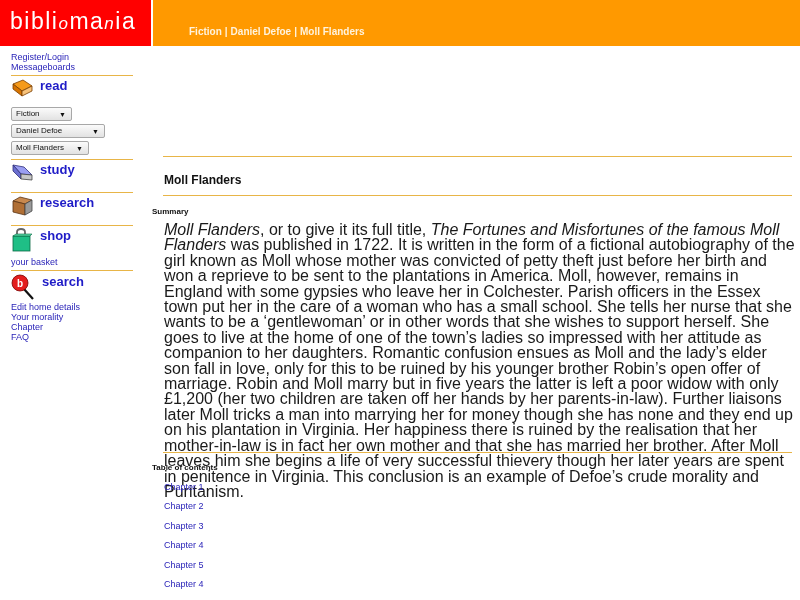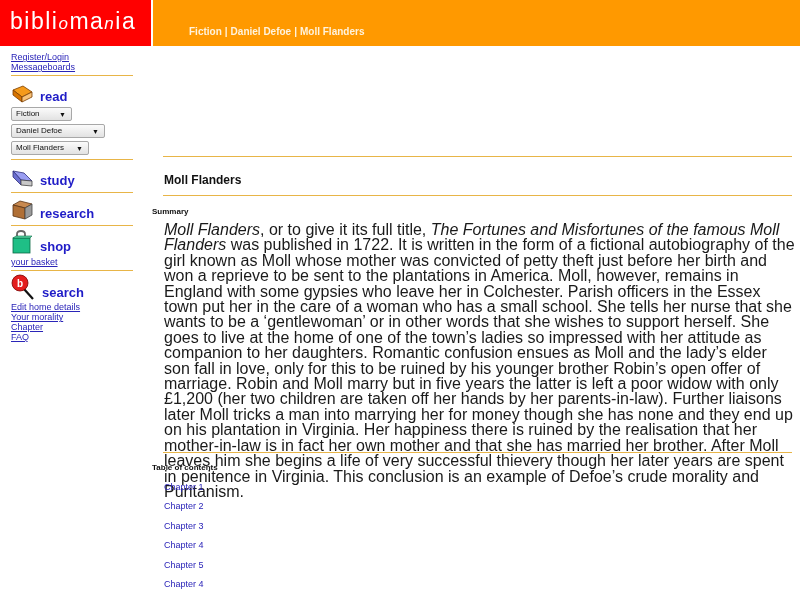--- a/index.html
+++ b/index.html
@@ -7,23 +7,23 @@
     a { color: #2a24b8; text-decoration: none; }
 
     
     .header { position: absolute; left: 0; top: 0; width: 800px; height: 46px; }
     .logo-box { position: absolute; left: 0; top: 0; width: 151px; height: 46px; background: #ff0000; }
     .logo { position: absolute; left: 10px; top: 8px; font-family: Liberation Sans, sans-serif; font-size: 23px; color: #ffffff; letter-spacing: 1.5px; white-space: nowrap; }
     .logo i { font-size: 17px; }
     .crumb-box { position: absolute; left: 153px; top: 0; width: 647px; height: 46px; background: #ff9900; }
     .crumbs { position: absolute; left: 7px; top: 26px; font-size: 10px; font-weight: bold; color: #fff3dd; white-space: nowrap; margin-left: 29px; }
     .crumbs span.sep { margin: 0 3px; }
-    .small-link { display: block; position: absolute; left: 11px; font-size: 9px; color: #2a24b8; line-height: 10px; white-space: nowrap; text-decoration: underline; }
+    .small-link { display: block; position: absolute; left: 11px; font-size: 9px; color: #2a24b8; line-height: 10px; white-space: nowrap; }
     .hr { position: absolute; height: 1px; background: #e8b548; }
-    .section { position: absolute; left: 11px; height: 26px; display: flex; align-items: flex-end; }
+    .section { position: absolute; left: 11px; height: 26px; display: flex; align-items: flex-start; }
     .section .label { margin-left: 7px; font-size: 13px; font-weight: bold; color: #1f1cc7; }
     .section svg { display: block; }
 
     .select { position: absolute; left: 11px; height: 14px; border: 1px solid #a8a8a8; border-radius: 2px; background: linear-gradient(#fbfbfb, #e2e2e2); font-size: 8px; color: #111; padding-left: 4px; line-height: 12px; white-space: nowrap; }
     .select .arrow { position: absolute; right: 5px; top: 1px; font-size: 7px; color: #111; }
 
     
     .ad-space { position: absolute; left: 163px; top: 46px; width: 629px; height: 110px; }
     .main-hr { position: absolute; left: 163px; width: 629px; height: 1px; background: #e8b548; }
     .title { position: absolute; left: 164px; top: 173px; font-size: 12px; font-weight: bold; color: #111; }

